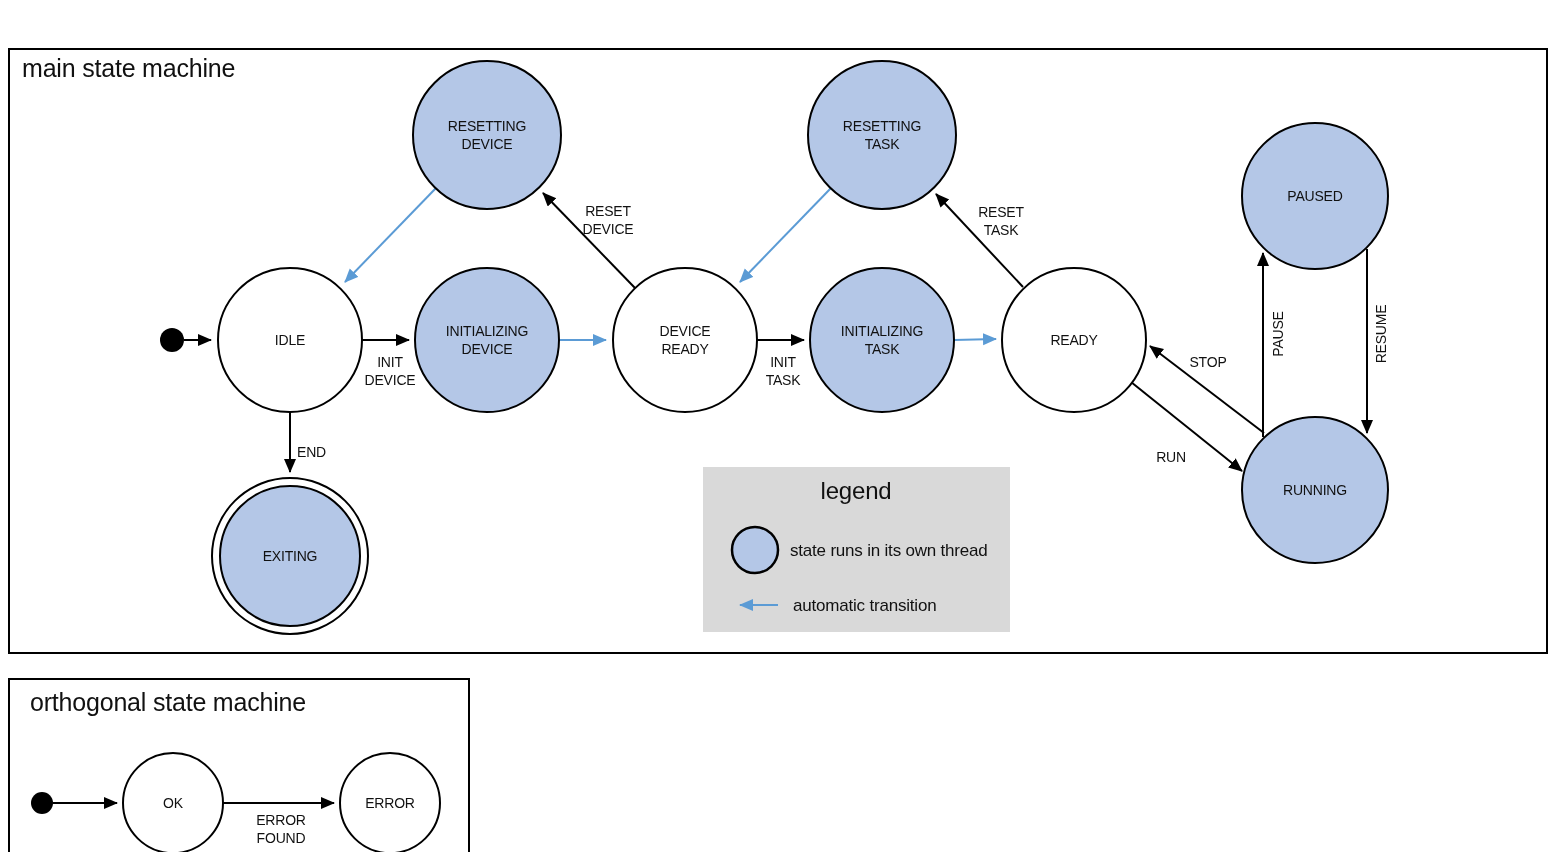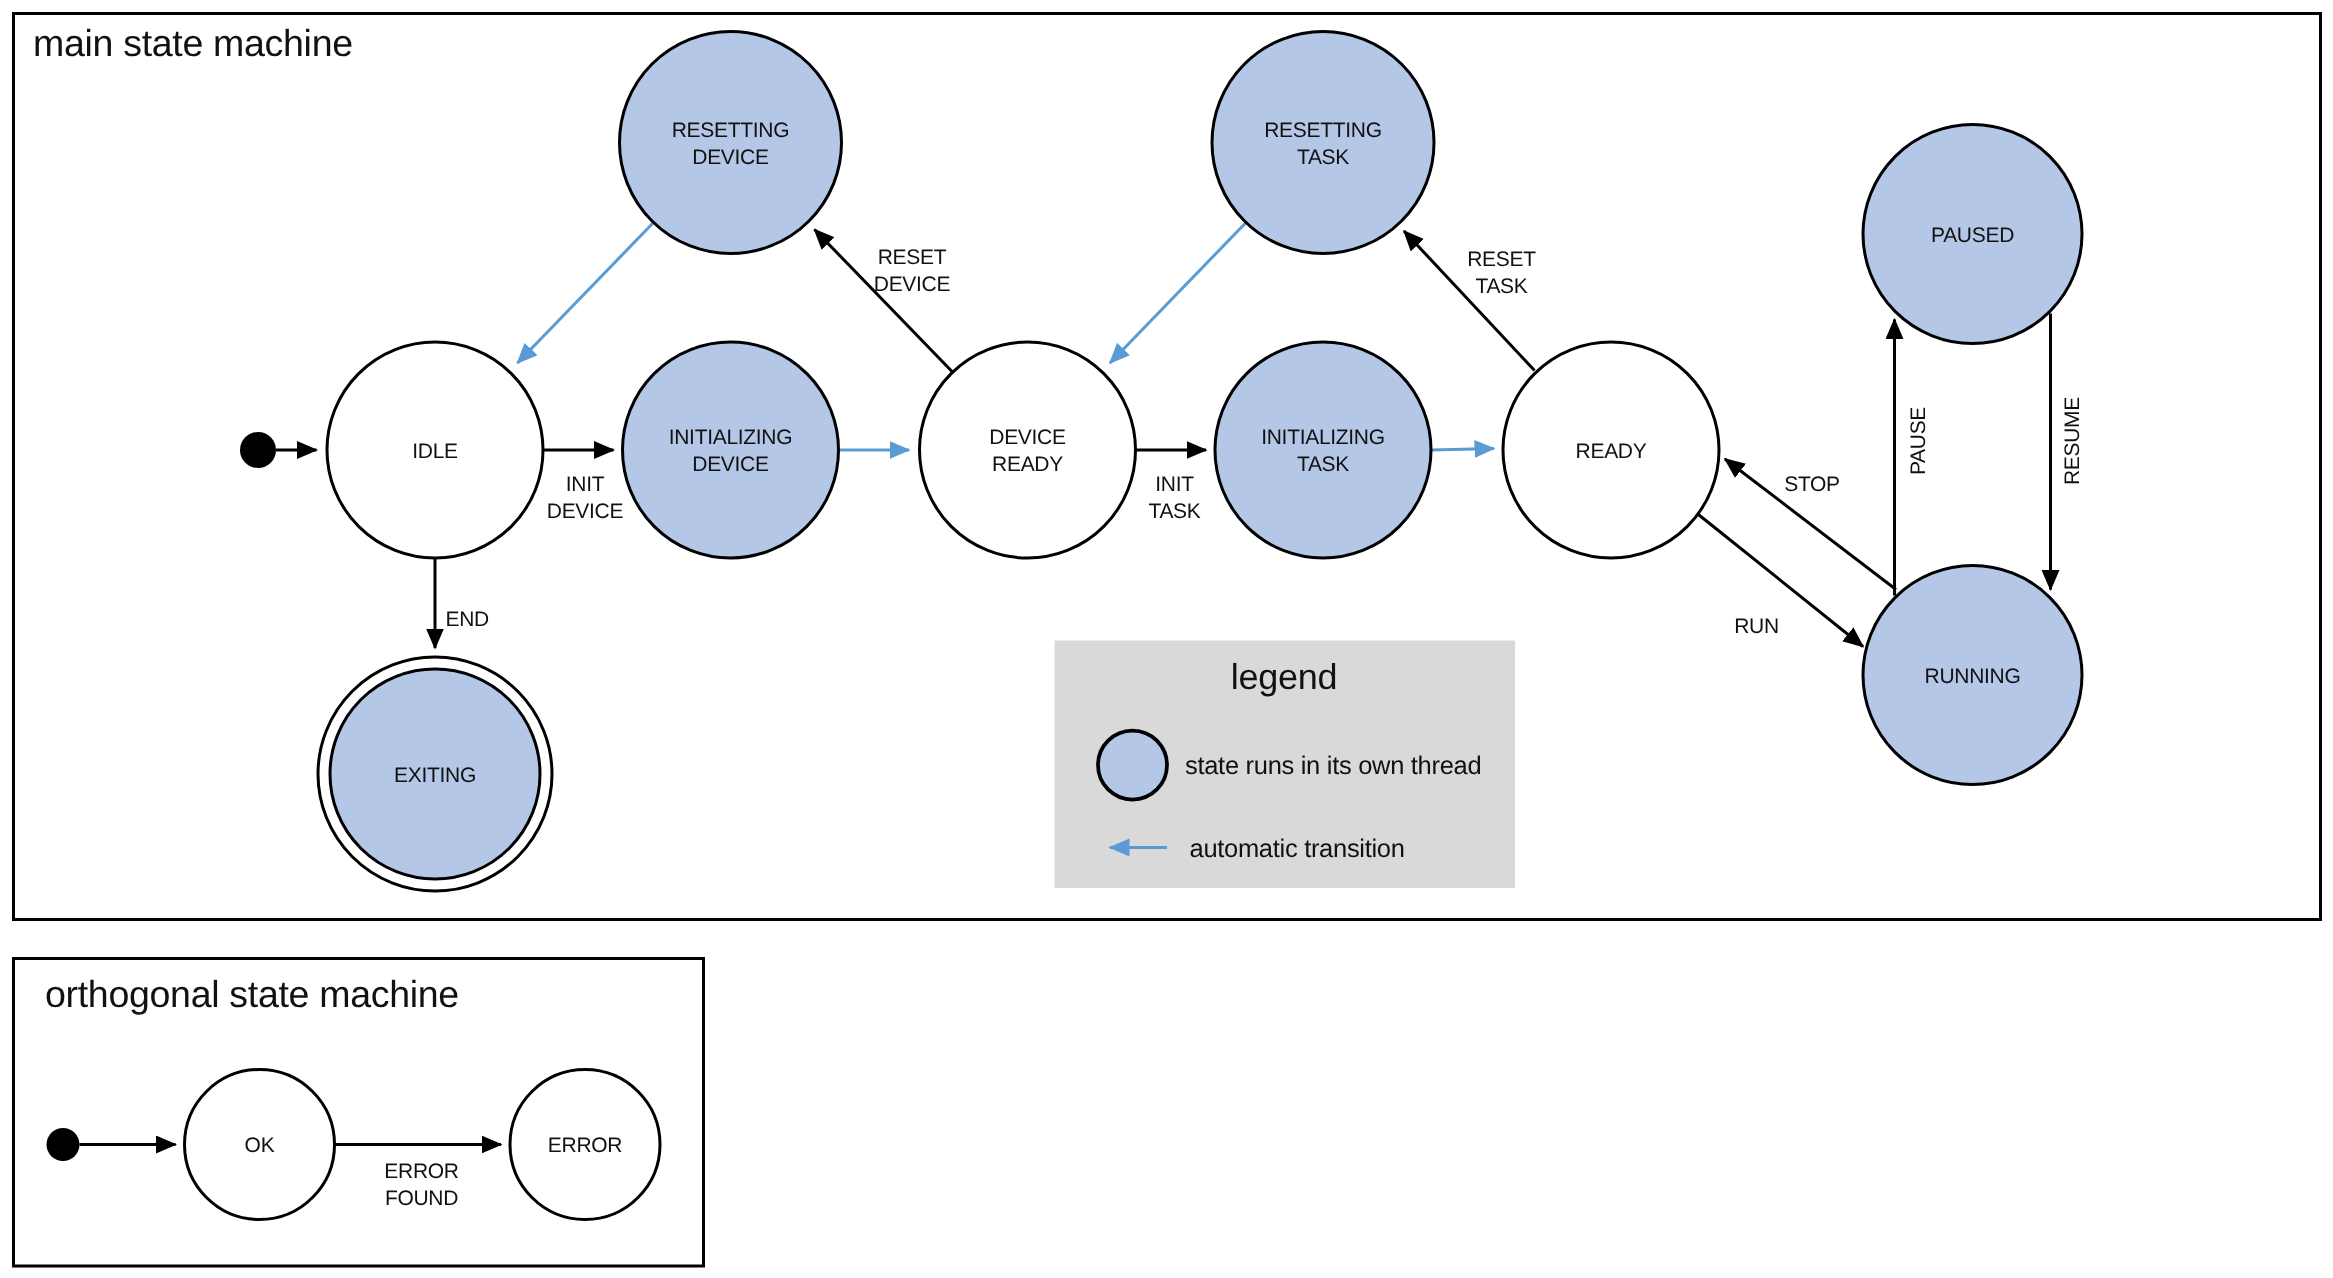--- a/index.html
+++ b/index.html
@@ -8,20 +8,21 @@
     background: #ffffff;
     width: 1555px;
     height: 852px;
     overflow: hidden;
   }
   .canvas {
     position: relative;
     width: 1555px;
     height: 740px;
     font-family: "Liberation Sans", sans-serif;
+    margin-top: 40px;
   }
   svg text {
     font-family: "Liberation Sans", sans-serif;
     fill: #111111;
     letter-spacing: -0.2px;
   }
   .box-title { font-size: 25px; }
   .node-label, .edge-label { font-size: 14px; }
   .legend-title { font-size: 24px; }
   .legend-item { font-size: 17px; }

